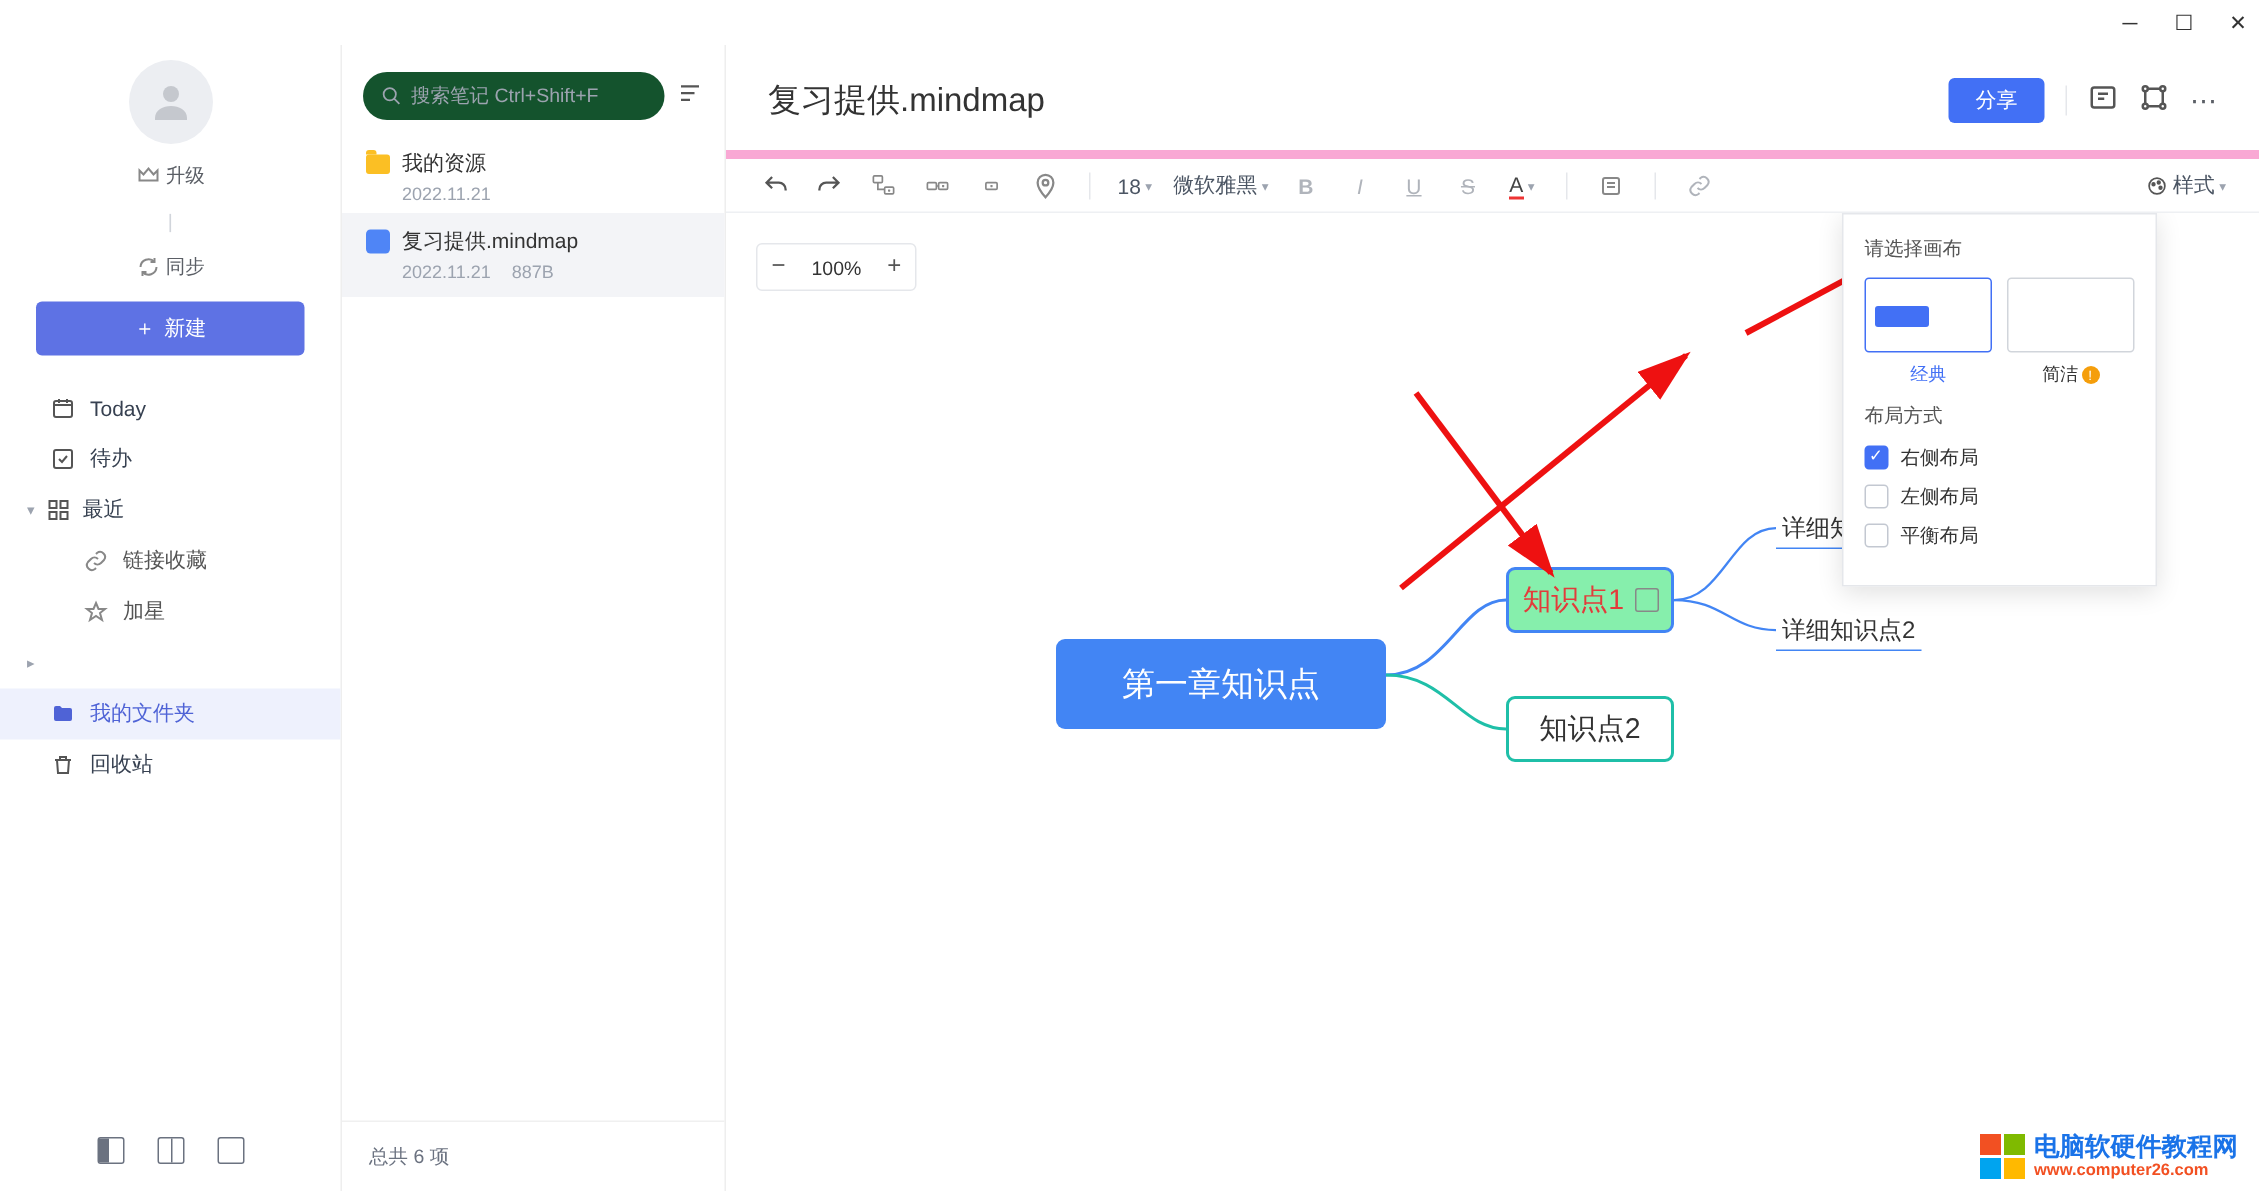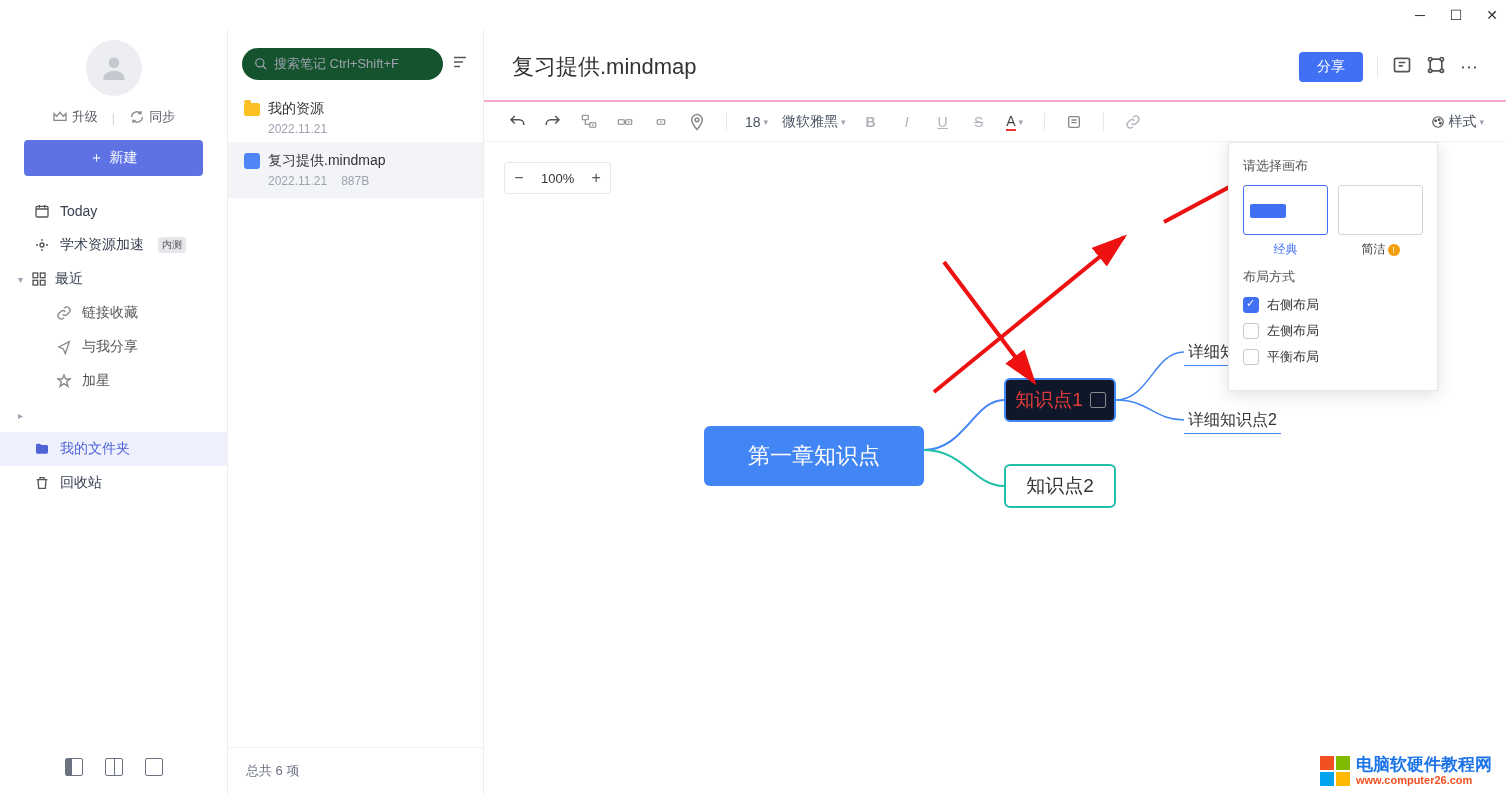--- a/index.html
+++ b/index.html
@@ -5,21 +5,21 @@
   * { box-sizing: border-box; margin: 0; padding: 0; font-family: -apple-system, BlinkMacSystemFont, "Segoe UI", "Microsoft YaHei", sans-serif; }
   body { width: 1506px; height: 794px; overflow: hidden; background: #fff; display: flex; flex-direction: column; }
   .titlebar { height: 30px; display: flex; justify-content: flex-end; align-items: center; padding-right: 8px; gap: 24px; }
   .titlebar .win-btn { width: 12px; height: 12px; display:flex; align-items:center; justify-content:center; color:#333; font-size:14px; cursor:pointer;}
   .app { flex:1; display:flex; min-height:0; }
   
   .nav { width: 228px; background:#fff; border-right:1px solid #eee; display:flex; flex-direction:column; padding-top:10px; }
   .avatar-wrap { display:flex; flex-direction:column; align-items:center; gap:12px;}
   .avatar { width:56px; height:56px; border-radius:50%; background:#eceef2; display:flex; align-items:center; justify-content:center;}
   .avatar svg { fill:#c5c8ce;}
-  .nav-actions { display:flex; gap:14px; color:#5b5f66; font-size:13px; align-items:center;}
+  .nav-actions { display:flex; gap:14px; color:#5b5f66; font-size:13px; align-items:center;flex-direction:column;}
   .nav-actions span{display:flex;align-items:center;gap:4px;}
   .new-btn { margin:14px 24px 18px; height:36px; border-radius:4px; background:#5e72e4; color:#fff; display:flex; align-items:center; justify-content:center; gap:6px; font-size:14px; cursor:pointer;}
   .nav-item { height:34px; display:flex; align-items:center; gap:10px; padding-left:34px; font-size:14px; color:#374151; cursor:pointer;}
   .nav-item.sub{padding-left:56px;color:#555;}
   .nav-item .badge{background:#e5e7eb;color:#555;font-size:10px;padding:1px 4px;border-radius:3px;margin-left:4px;}
   .nav-group-hdr{height:34px;display:flex;align-items:center;gap:8px;padding-left:18px;font-size:14px;color:#374151;}
   .nav-group-hdr .caret{color:#9ca3af;font-size:10px;}
   .nav-item.active{background:#eef1fd;color:#4f63d6;}
   .nav-bottom{margin-top:auto;display:flex;gap:22px;padding:18px 0;justify-content:center;color:#6b7280;}
   .nav-bottom .ic{width:18px;height:18px;border:1.5px solid #6b7280;border-radius:2px;display:inline-block;}
@@ -41,33 +41,33 @@
   .file-row .meta{font-size:12px;color:#9ca3af;margin-top:4px;padding-left:24px;display:flex;gap:14px;}
   .mindmap-ic{width:16px;height:16px;background:#4f85f6;border-radius:3px;display:inline-block;}
   .file-footer{margin-top:auto;padding:14px 18px;font-size:13px;color:#6b7280;border-top:1px solid #f0f0f0;}
   
   .main{flex:1;display:flex;flex-direction:column;min-width:0;position:relative;}
   .doc-header{display:flex;align-items:center;padding:22px 28px 18px;gap:14px;}
   .doc-title{font-size:22px;color:#333;flex:1;}
   .share-btn{background:#4270f5;color:#fff;border-radius:4px;padding:6px 18px;font-size:14px;cursor:pointer;}
   .hdr-ic{color:#5b5f66;font-size:18px;cursor:pointer;}
   .hdr-sep{width:1px;height:20px;background:#e5e7eb;}
-  .toolbar{height:42px;border-top:2px solid #f9a8d4;border-bottom:1px solid #eef0f3;display:flex;align-items:center;padding:0 22px;gap:14px;color:#4b5563;font-size:14px;}
+  .toolbar{height:42px;border-top:6px solid #f9a8d4;border-bottom:1px solid #eef0f3;display:flex;align-items:center;padding:0 22px;gap:14px;color:#4b5563;font-size:14px;}
   .toolbar .sep{width:1px;height:18px;background:#e5e7eb;margin:0 4px;}
   .tb-btn{min-width:22px;height:24px;display:flex;align-items:center;justify-content:center;cursor:pointer;color:#6b7280;}
   .tb-btn.caret:after{content:"▾";font-size:9px;margin-left:3px;color:#9ca3af;}
   .tb-txt{display:flex;align-items:center;gap:3px;}
   .canvas{flex:1;position:relative;background:#fff;overflow:hidden;}
   .zoom{position:absolute;left:20px;top:20px;border:1px solid #e5e7eb;border-radius:4px;display:flex;align-items:center;background:#fff;}
   .zoom button{width:28px;height:30px;background:none;border:none;font-size:16px;color:#555;cursor:pointer;}
   .zoom span{padding:0 8px;font-size:13px;color:#333;}
   
   .node{position:absolute;display:flex;align-items:center;justify-content:center;border-radius:6px;}
   .n-root{left:220px;top:284px;width:220px;height:60px;background:#4285f4;color:#fff;font-size:22px;}
-  .n-c1{left:520px;top:236px;width:112px;height:44px;border:2px solid #4285f4;color:#e33b3b;font-size:19px;background:#0f172a;padding-right:22px;}
+  .n-c1{left:520px;top:236px;width:112px;height:44px;border:2px solid #4285f4;color:#e33b3b;font-size:19px;background:#86efac;padding-right:22px;}
   .n-c1 .note-ic{position:absolute;right:8px;top:12px;width:16px;height:16px;border:1.5px solid #888;border-radius:2px;}
   .n-c2{left:520px;top:322px;width:112px;height:44px;border:2px solid #1fbfa8;color:#333;font-size:19px;background:#fff;}
   .leaf{position:absolute;font-size:16px;color:#333;border-bottom:1px solid #4285f4;padding:2px 4px;}
   .l1{left:700px;top:198px;}
   .l2{left:700px;top:266px;}
   svg.edges{position:absolute;left:0;top:0;width:100%;height:100%;pointer-events:none;}
   
   .arrow{position:absolute;pointer-events:none;}
   
   .popup{position:absolute;right:68px;top:0px;width:210px;background:#fff;border:1px solid #e5e7eb;box-shadow:0 4px 16px rgba(0,0,0,0.12);padding:14px 14px 16px;font-size:13px;color:#333;}
@@ -136,48 +136,41 @@
 
     <div class="nav-item">
       <svg class="ic-svg" viewBox="0 0 24 24" fill="none" stroke="#555" stroke-width="2">
           <rect x="3" y="5" width="18" height="16" rx="2"></rect>
           <path d="M3 9h18M8 3v4M16 3v4"></path>
         </svg>
       <span>Today</span>
     </div>
     <div class="nav-item">
       <svg class="ic-svg" viewBox="0 0 24 24" fill="none" stroke="#555" stroke-width="2">
-          <circle cx="12" cy="12" r="3"></circle>
-          <path d="M12 3v3M12 18v3M3 12h3M18 12h3"></path>
-        </svg>
-      <span>学术资源加速</span>
-      <span class="badge">内测</span>
+          <rect x="3" y="3" width="18" height="18" rx="2"></rect>
+          <path d="M8 12l3 3 5-6"></path>
+        </svg>
+      <span>待办</span>
     </div>
 
     <div class="nav-group-hdr">
       <span class="caret">▾</span>
       <svg class="ic-svg" viewBox="0 0 24 24" fill="none" stroke="#555" stroke-width="2">
           <rect x="3" y="3" width="7" height="7"></rect>
           <rect x="14" y="3" width="7" height="7"></rect>
           <rect x="3" y="14" width="7" height="7"></rect>
           <rect x="14" y="14" width="7" height="7"></rect>
         </svg>
       <span>最近</span>
     </div>
     <div class="nav-item sub">
       <svg class="ic-svg" viewBox="0 0 24 24" fill="none" stroke="#888" stroke-width="2">
           <path d="M10 14a5 5 0 007 0l3-3a5 5 0 00-7-7l-1 1M14 10a5 5 0 00-7 0l-3 3a5 5 0 007 7l1-1"></path>
         </svg>
       <span>链接收藏</span>
-    </div>
-    <div class="nav-item sub">
-      <svg class="ic-svg" viewBox="0 0 24 24" fill="none" stroke="#888" stroke-width="2">
-          <path d="M4 12l16-8-6 18-3-7z"></path>
-        </svg>
-      <span>与我分享</span>
     </div>
     <div class="nav-item sub">
       <svg class="ic-svg" viewBox="0 0 24 24" fill="none" stroke="#888" stroke-width="2">
           <path d="M12 3l2.5 6H21l-5 4 2 7-6-4-6 4 2-7-5-4h6.5z"></path>
         </svg>
       <span>加星</span>
     </div>
 
     <div class="nav-group-hdr" style="padding-left:18px">
        <span class="caret">▸</span>

